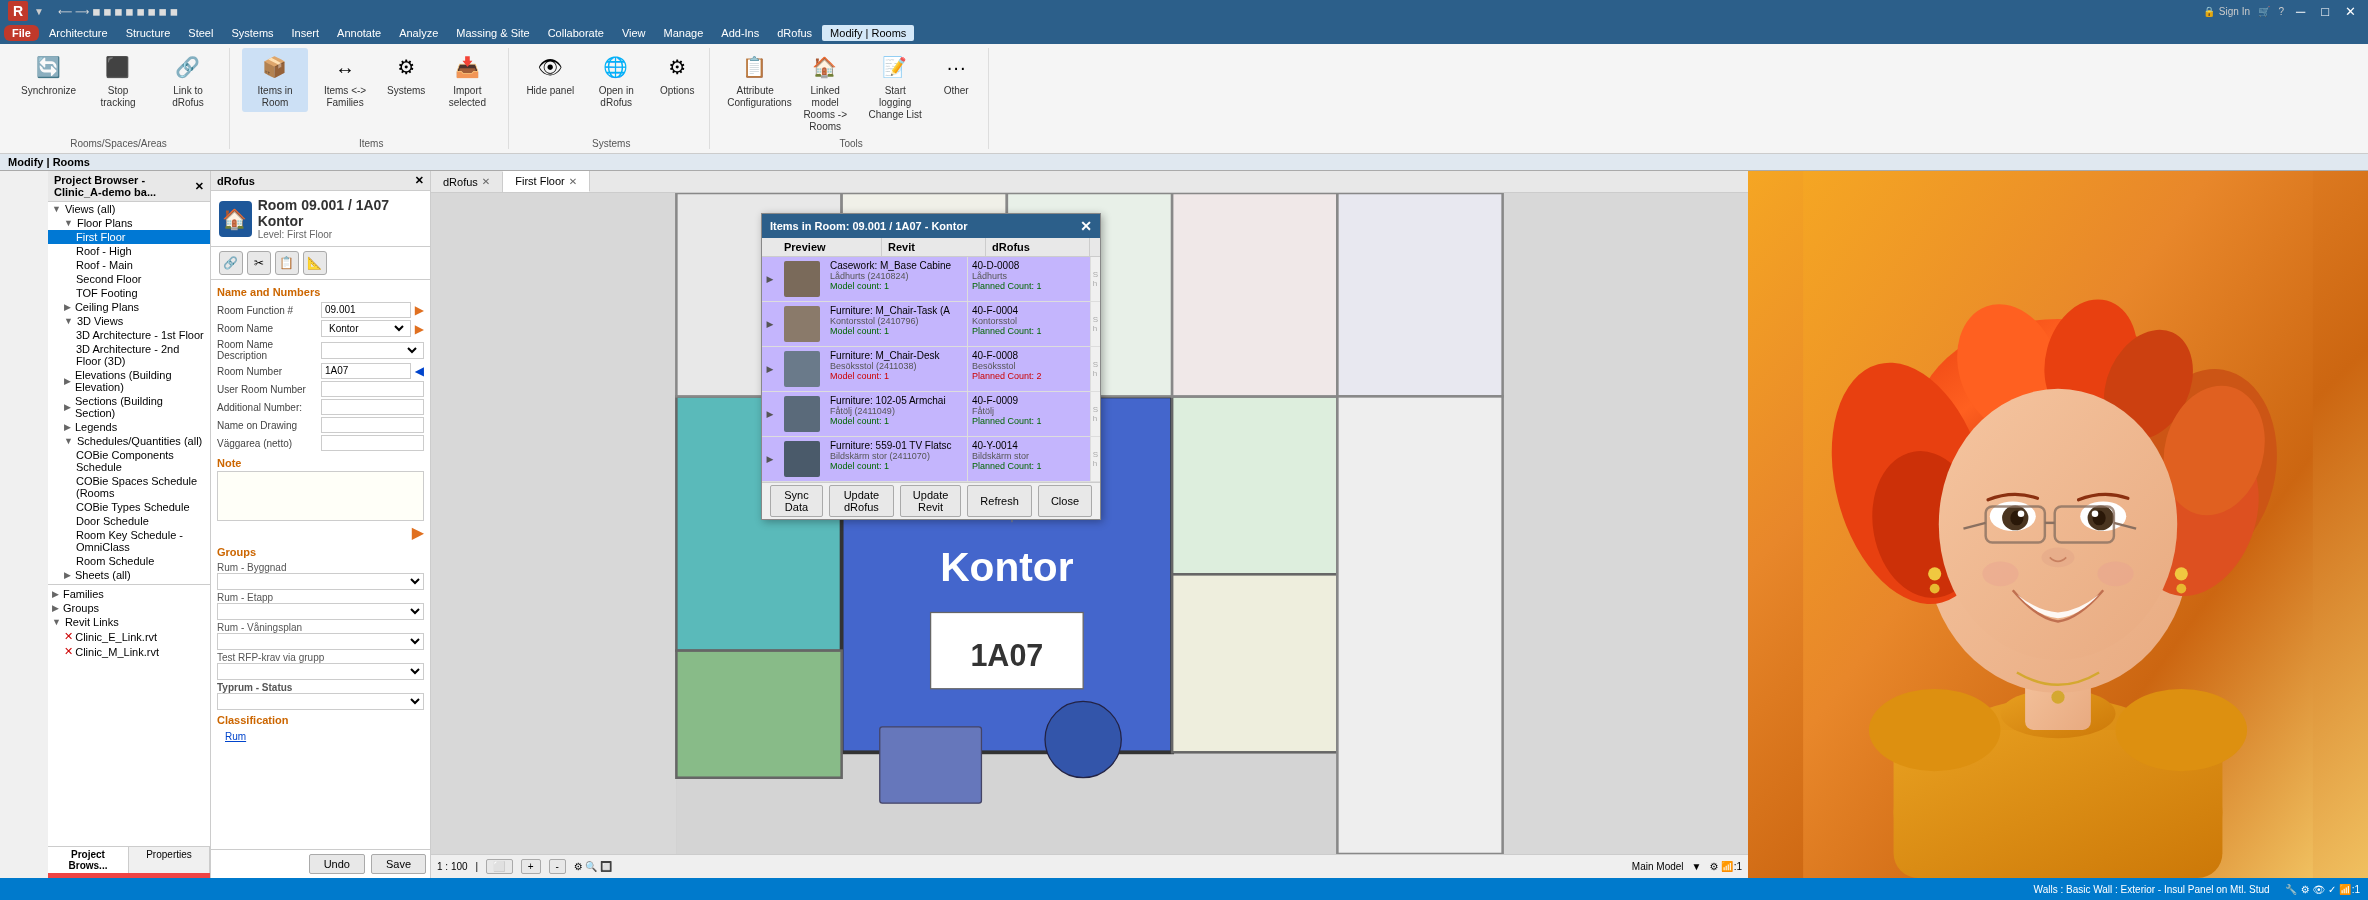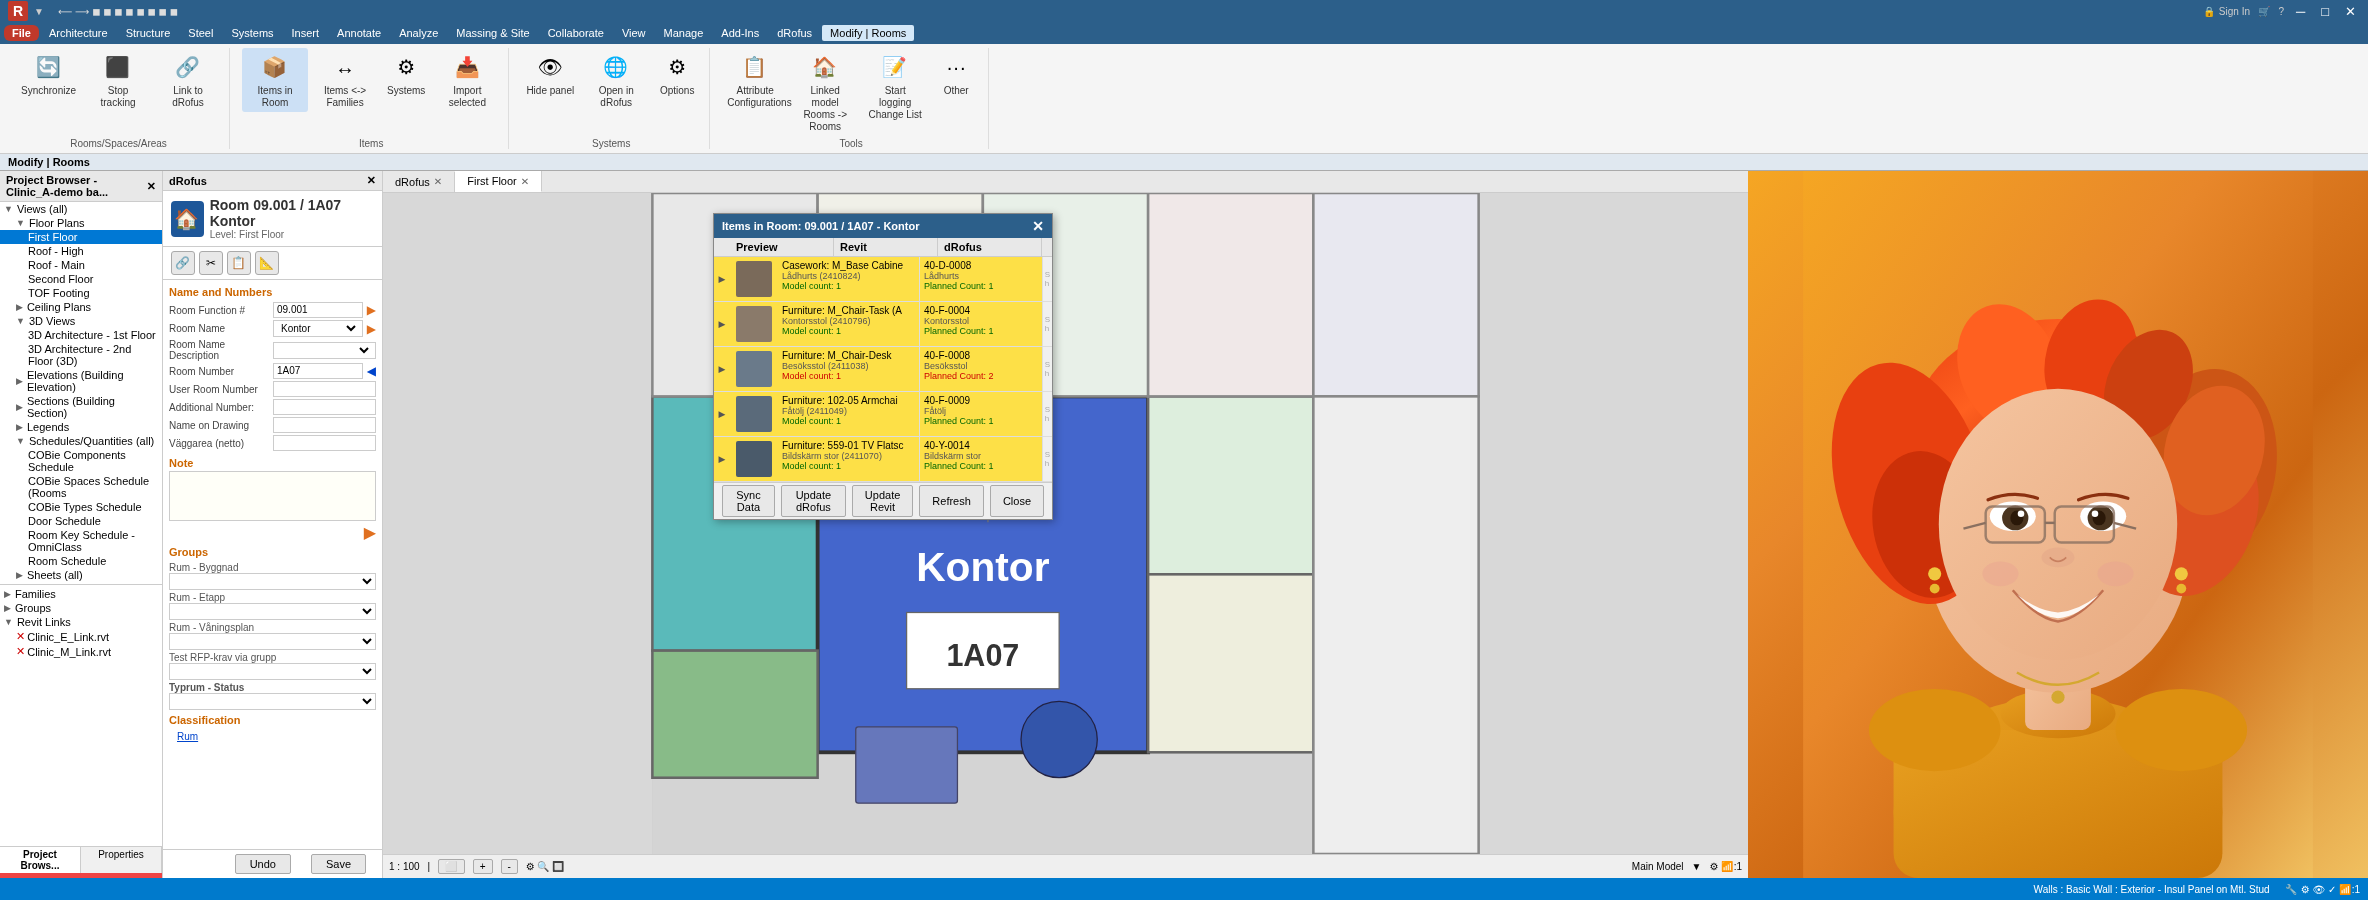--- a/index.html
+++ b/index.html
@@ -23,21 +23,21 @@
     .ribbon-content { display: flex; align-items: stretch; padding: 4px 8px; gap: 4px; min-height: 82px; }
     .ribbon-group { display: flex; flex-direction: column; align-items: center; border-right: 1px solid #ddd; padding: 0 8px; min-width: 60px; }
     .ribbon-group-items { display: flex; gap: 4px; align-items: flex-start; flex: 1; }
     .ribbon-group-label { font-size: 10px; color: #555; margin-top: 2px; text-align: center; }
     .ribbon-btn { display: flex; flex-direction: column; align-items: center; cursor: pointer; padding: 3px 5px; border-radius: 3px; min-width: 48px; }
     .ribbon-btn .icon { width: 32px; height: 32px; display: flex; align-items: center; justify-content: center; font-size: 20px; }
     .ribbon-btn .label { font-size: 10px; text-align: center; color: #333; margin-top: 2px; line-height: 1.2; max-width: 56px; }
     .ribbon-btn.active-btn { background: #cce0f5; }
 
     
-    .main-area { display: flex; flex: 1; overflow: hidden; }
+    .main-area { display: flex; flex: 1; overflow: hidden; margin-left: 48px; }
 
     
     .project-browser { width: 163px; background: #fff; border-right: 1px solid #ccc; display: flex; flex-direction: column; font-size: 11px; }
     .panel-header { background: #e8e8e8; border-bottom: 1px solid #ccc; padding: 3px 6px; display: flex; justify-content: space-between; align-items: center; font-size: 11px; font-weight: bold; cursor: pointer; }
     .panel-content { flex: 1; overflow-y: auto; }
     .tree-item { padding: 1px 4px; cursor: pointer; display: flex; align-items: center; gap: 2px; }
     .tree-item.selected { background: #0078d4; color: white; }
     .tree-indent-1 { padding-left: 16px; }
     .tree-indent-2 { padding-left: 28px; }
     .tree-arrow { font-size: 9px; color: #666; margin-right: 2px; }
@@ -54,21 +54,21 @@
     
     .floor-plan { flex: 1; position: relative; overflow: hidden; background: #d8d8d8; }
     .prop-section-title { background: #ddd; padding: 2px 4px; font-weight: bold; margin-bottom: 2px; }
     .prop-row { display: flex; align-items: center; margin-bottom: 2px; gap: 4px; }
     .prop-label { width: 100px; color: #444; font-size: 10px; flex-shrink: 0; }
     .prop-value { flex: 1; border: 1px solid #ccc; background: #fff; padding: 1px 3px; font-size: 10px; min-height: 16px; }
     .prop-value select { width: 100%; border: none; background: transparent; font-size: 10px; }
     .prop-arrow { color: #e07020; font-size: 12px; cursor: pointer; }
 
     
-    .items-dialog { position: absolute; left: 390px; top: 30px; width: 340px; background: #fde047; border: 1px solid #888; box-shadow: 2px 2px 8px rgba(0,0,0,0.3); z-index: 100; display: flex; flex-direction: column; }
+    .items-dialog { position: absolute; left: 390px; top: 30px; width: 340px; background: #c4b5fd; border: 1px solid #888; box-shadow: 2px 2px 8px rgba(0,0,0,0.3); z-index: 100; display: flex; flex-direction: column; }
     .dialog-title { background: #2c5f8a; color: white; padding: 4px 8px; font-size: 11px; font-weight: bold; display: flex; justify-content: space-between; align-items: center; }
     .dialog-close { cursor: pointer; color: white; font-size: 14px; }
     .dialog-header { display: flex; background: #e8e8e8; border-bottom: 1px solid #ccc; }
     .dialog-col { flex: 1; padding: 3px 6px; font-size: 11px; font-weight: bold; border-right: 1px solid #ccc; }
     .dialog-content { flex: 1; overflow-y: auto; max-height: 320px; }
     .dialog-row { display: flex; align-items: stretch; border-bottom: 1px solid #ddd; cursor: pointer; }
     .dialog-row-expand { width: 16px; display: flex; align-items: center; justify-content: center; font-size: 9px; color: #555; cursor: pointer; }
     .dialog-preview { width: 48px; display: flex; align-items: center; justify-content: center; padding: 4px; }
     .dialog-cell-revit { flex: 1.4; padding: 3px 4px; font-size: 10px; border-right: 1px solid #ddd; }
     .dialog-cell-drofus { flex: 1.2; padding: 3px 4px; font-size: 10px; }
@@ -92,21 +92,21 @@
     .photo-area { width: 620px; overflow: hidden; }
     .photo-placeholder { width: 620px; height: 100%; background: linear-gradient(135deg, #f5a623 0%, #e8872a 30%, #cc6611 60%, #f0c060 100%); display: flex; align-items: center; justify-content: center; position: relative; overflow: hidden; }
 
     .revit-logo { width: 20px; height: 20px; background: #c0392b; display: flex; align-items: center; justify-content: center; color: white; font-weight: bold; font-size: 14px; border-radius: 2px; }
     .orange-arrow { color: #e07020; }
     .note-label { color: #cc6600; font-weight: bold; font-size: 11px; }
     .group-label { font-weight: bold; font-size: 11px; color: #cc6600; margin-bottom: 4px; }
     .group-select { width: 100%; border: 1px solid #ccc; background: #fff; font-size: 10px; padding: 1px 3px; }
     .classification-label { font-weight: bold; font-size: 11px; color: #cc6600; margin-bottom: 4px; }
 
-    .bottom-btns { display: flex; gap: 20px; justify-content: flex-end; padding: 4px 16px; border-top: 1px solid #ccc; }
+    .bottom-btns { display: flex; gap: 6px; justify-content: flex-end; padding: 4px 4px; border-top: 1px solid #ccc; }
     .bottom-btn { padding: 3px 14px; border: 1px solid #aaa; background: #e8e8e8; border-radius: 2px; cursor: pointer; font-size: 11px; }
 
     .room-icon-area { display: flex; align-items: center; gap: 8px; padding: 6px 8px; border-bottom: 1px solid #ccc; }
     .room-title { font-size: 14px; font-weight: bold; color: #333; }
     .room-subtitle { font-size: 10px; color: #666; }
     .room-icon-btn { width: 24px; height: 24px; border: 1px solid #aaa; background: #e8e8e8; border-radius: 3px; display: flex; align-items: center; justify-content: center; cursor: pointer; font-size: 12px; }
 
     .panel-separator { height: 1px; background: #ccc; margin: 2px 0; }
   </style>
 </head>

